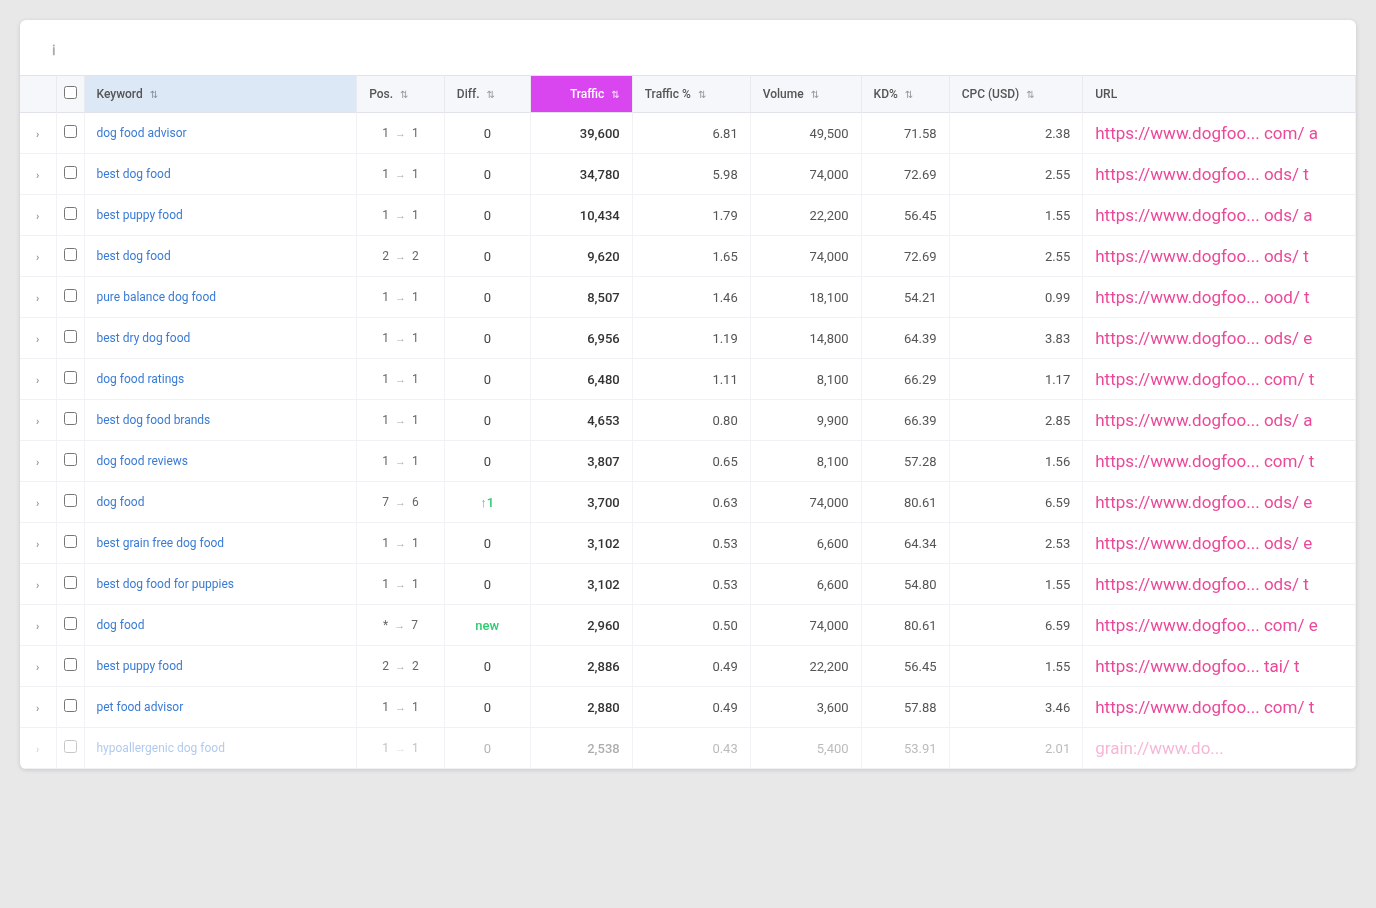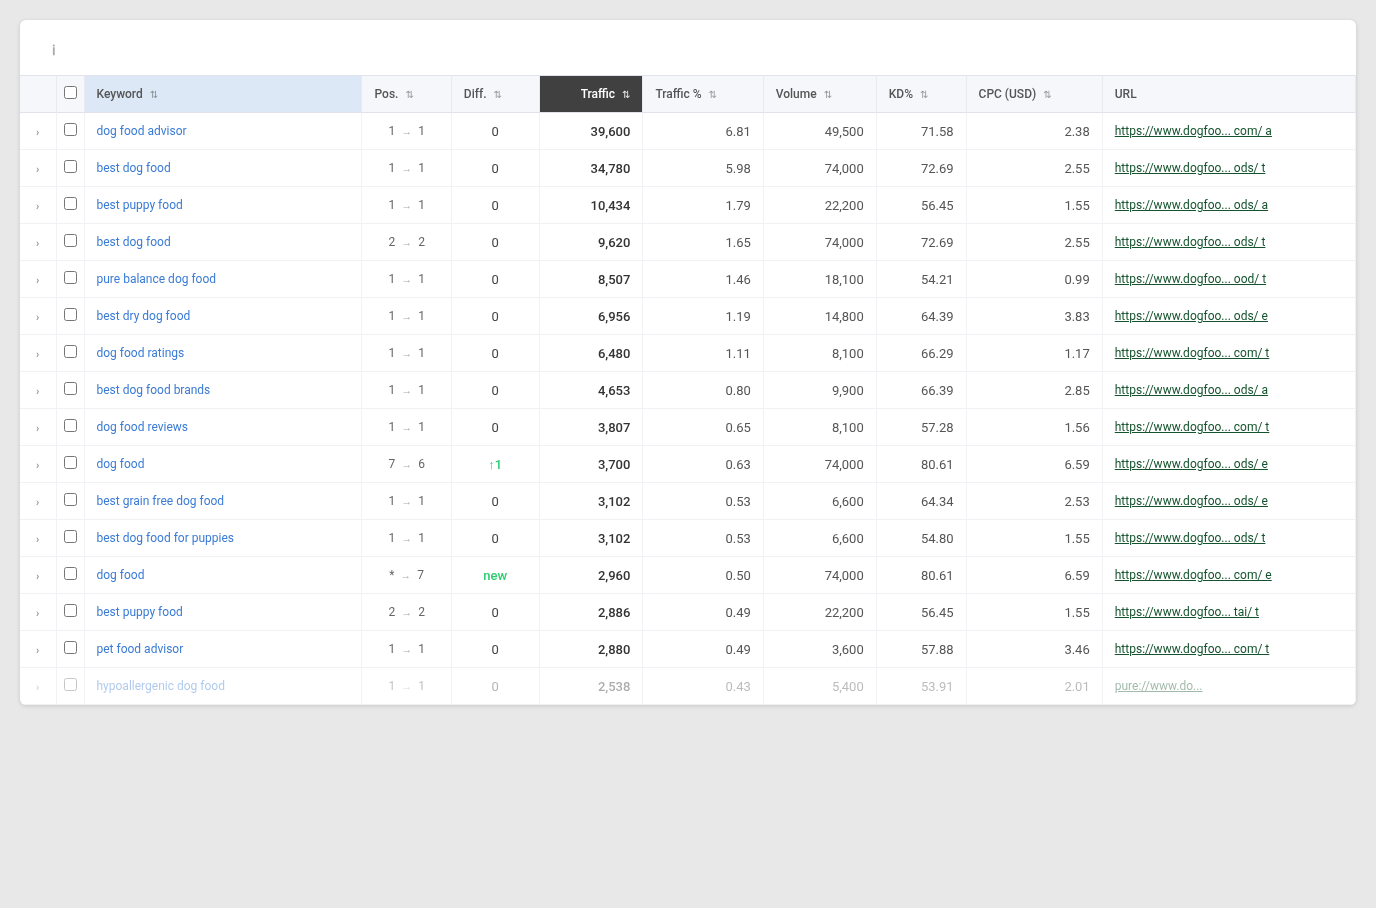--- a/index.html
+++ b/index.html
@@ -63,21 +63,21 @@
     th:nth-child(2) {
       width: 28px;
       text-align: center;
       padding: 10px 6px;
     }
     th.keyword-col {
       background: #dce8f5;
       min-width: 200px;
     }
     th.traffic-col {
-      background: #404040;
+      background: #d946ef;
       color: #fff;
       text-align: right;
     }
     th.sortable {
       cursor: pointer;
     }
     th.sortable .sort-arrows {
       display: inline-block;
       margin-left: 4px;
       opacity: 0.6;
@@ -137,28 +137,27 @@
       text-align: right;
       font-weight: 500;
       color: #333;
       margin-top: 20px;
     }
     td.pct-cell, td.volume-cell, td.kd-cell, td.cpc-cell {
       text-align: right;
       color: #555;
     }
     td.url-cell {
-      color: #14532d;
-      font-size: 12px;
+      color: #ec4899;
+      font-size: 17px;
       max-width: 200px;
       overflow: hidden;
       text-overflow: ellipsis;
       white-space: nowrap;
       cursor: pointer;
-      text-decoration: underline;
     }
     .expand-arrow {
       font-size: 11px;
       color: #999;
       cursor: pointer;
       font-weight: bold;
     }
     .checkbox-cell input[type="checkbox"] {
       cursor: pointer;
       accent-color: #3a7bd5;
@@ -414,17 +413,17 @@
           <td><span class="expand-arrow">›</span></td>
           <td class="checkbox-cell"><input type="checkbox" style=""></td>
           <td class="keyword-cell">hypoallergenic dog food</td>
           <td class="pos-cell">1 <span class="pos-arrow">→</span> 1</td>
           <td class="diff-cell">0</td>
           <td class="traffic-cell">2,538</td>
           <td class="pct-cell">0.43</td>
           <td class="volume-cell">5,400</td>
           <td class="kd-cell">53.91</td>
           <td class="cpc-cell">2.01</td>
-          <td class="url-cell">pure://www.do...</td>
+          <td class="url-cell">grain://www.do...</td>
         </tr>
       </tbody>
   </table>
 </div>
 
 </body></html>

